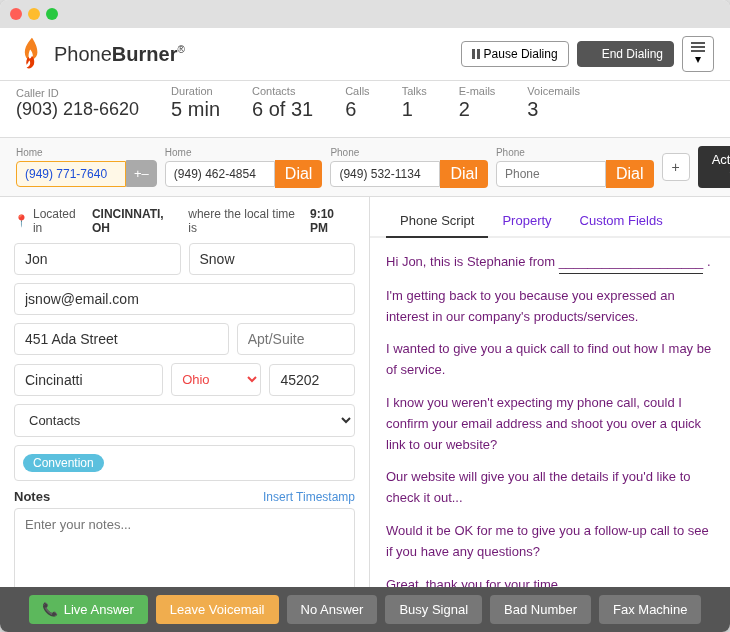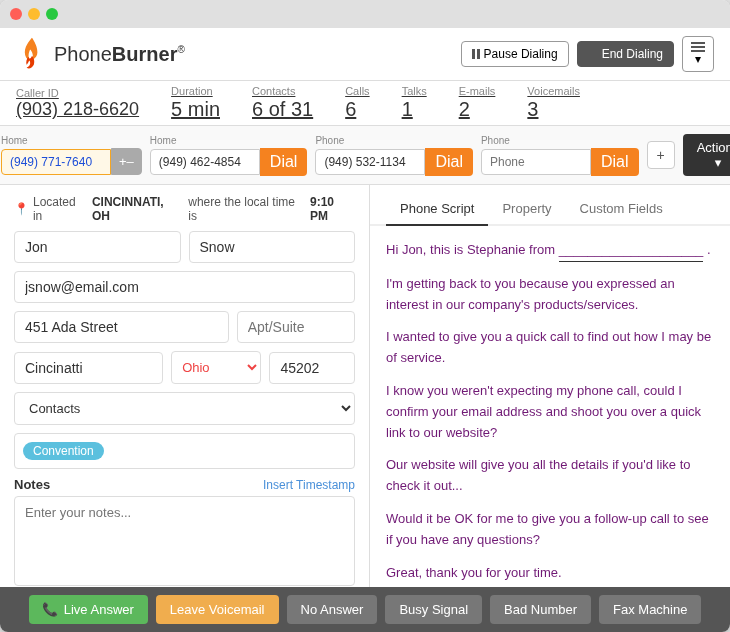--- a/index.html
+++ b/index.html
@@ -102,27 +102,26 @@
       background: #fff;
       border: 1px solid #999;
       border-radius: 4px;
       padding: 5px 8px;
       font-size: 12px;
       cursor: pointer;
     }
 
     .stats-bar {
       background: #fff;
-      padding: 4px 16px 4px;
+      padding: 4px 16px 16px;
       border-bottom: 1px solid #ddd;
       display: flex;
       align-items: flex-end;
       gap: 32px;
       flex-shrink: 0;
-      text-decoration: underline;
     }
     .stat-item {
       display: flex;
       flex-direction: column;
     }
     .stat-label {
       font-size: 11px;
       color: #888;
     }
     .stat-value {
@@ -134,21 +133,21 @@
     .stat-value.caller-id {
       font-size: 18px;
       font-weight: 400;
     }
     .stat-value.small {
       font-size: 20px;
     }
 
     .phone-row {
       background: #f9f9f9;
-      padding: 8px 1px;
+      padding: 8px 16px;
       display: flex;
       align-items: center;
       gap: 8px;
       border-bottom: 1px solid #ddd;
       flex-shrink: 0;
     }
     .phone-group {
       display: flex;
       flex-direction: column;
       gap: 2px;
@@ -381,21 +380,21 @@
       color: #888;
       border-bottom: 2px solid transparent;
       margin-bottom: -2px;
     }
     .tab.active {
       color: #333;
       border-bottom: 2px solid #333;
       font-weight: 500;
     }
     .tab.highlight {
-      color: #737373;
+      color: #6d28d9;
     }
     .script-content {
       padding: 14px 16px;
       overflow-y: auto;
       flex: 1;
       line-height: 1.6;
       font-size: 13px;
       color: #701a75;
     }
     .script-content p {

